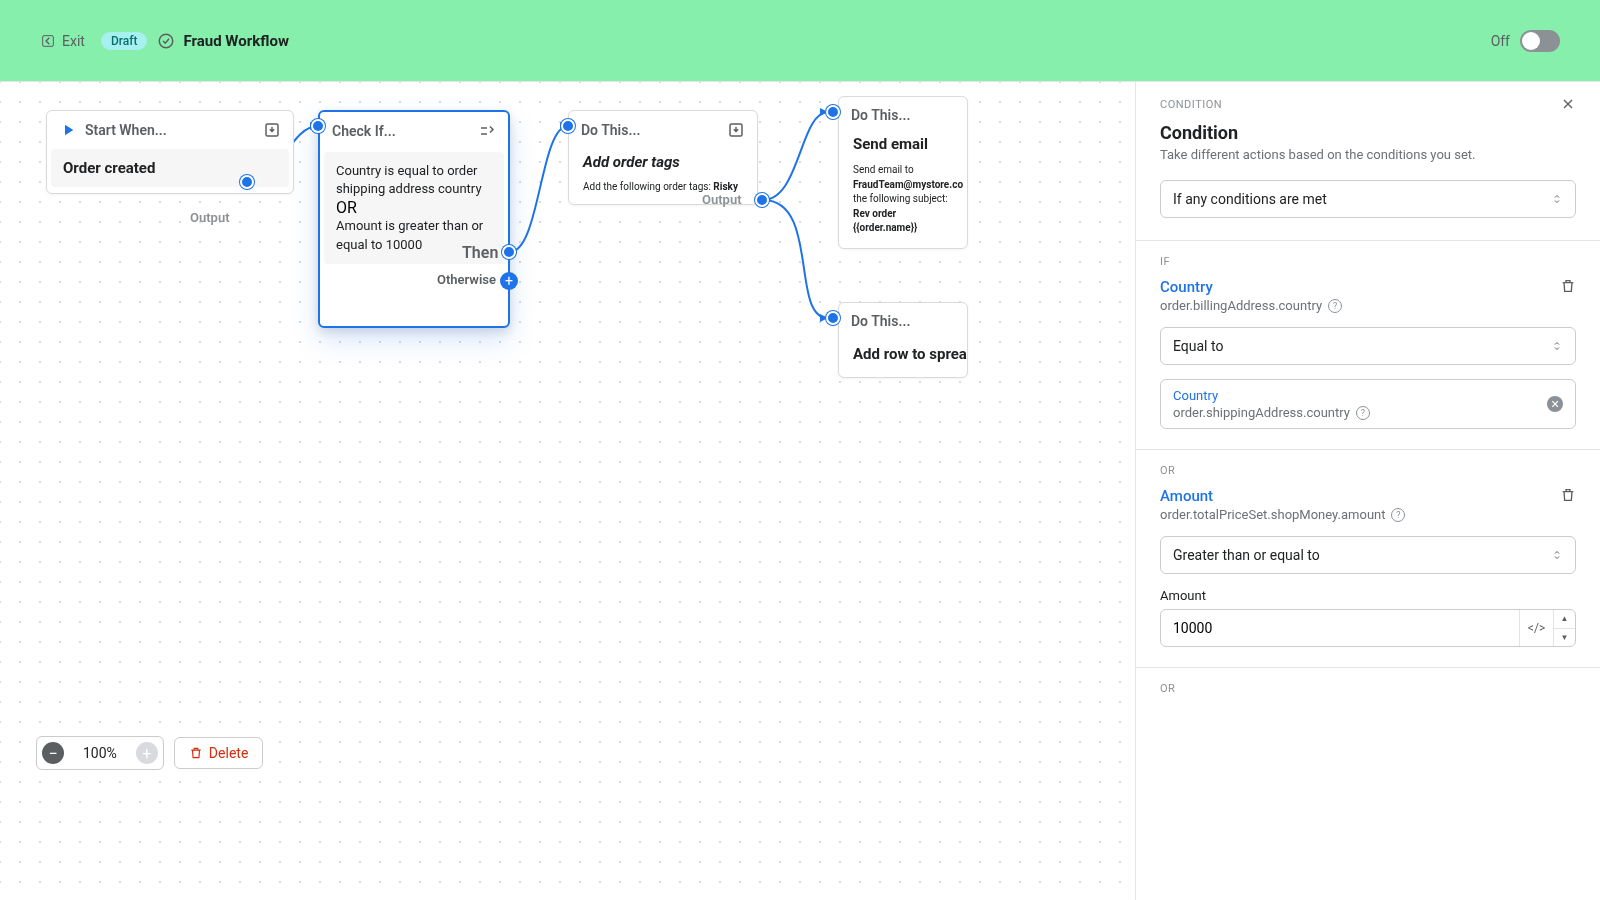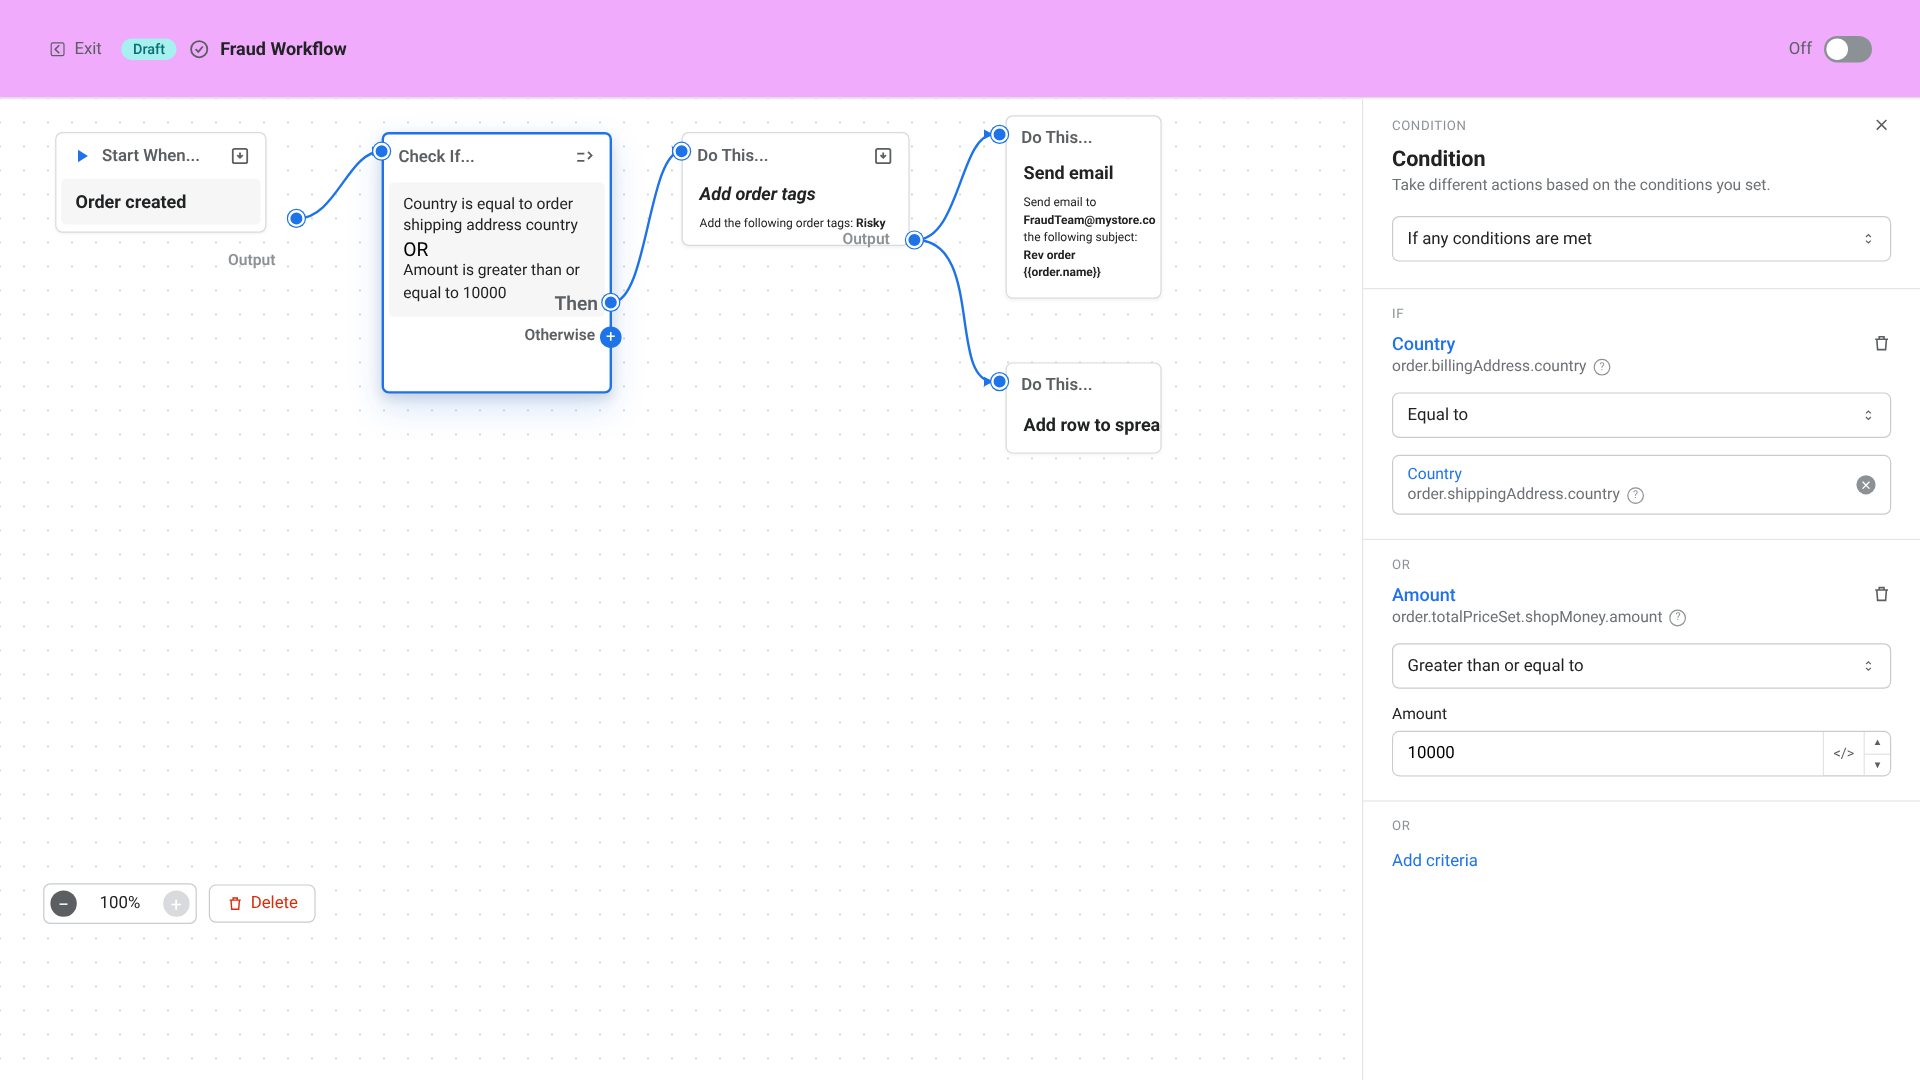--- a/index.html
+++ b/index.html
@@ -1,19 +1,19 @@
 <!DOCTYPE html>
 <html><head>
 <meta charset="utf-8">
 <style>
 * { box-sizing: border-box; margin: 0; padding: 0; font-family: -apple-system, BlinkMacSystemFont, "Segoe UI", Roboto, sans-serif; }
 html, body { width: 1600px; height: 900px; overflow: hidden; background: #fff; }
 
 
-.topbar { position: absolute; top: 0; left: 0; right: 0; height: 82px; display: flex; align-items: center; padding: 0 40px; border-bottom: 1px solid #e3e5e7; background: #f0abfc; z-index: 10; }
+.topbar { position: absolute; top: 0; left: 0; right: 0; height: 82px; display: flex; align-items: center; padding: 0 40px; border-bottom: 1px solid #e3e5e7; background: #86efac; z-index: 10; }
 .exit-group { display: flex; align-items: center; gap: 6px; color: #5c5f62; cursor: pointer; font-size: 14px; }
 .exit-icon { width: 16px; height: 16px; }
 .badge-draft { margin-left: 16px; background: #a7f0f0; color: #0a6e6e; font-size: 12px; padding: 2px 10px; border-radius: 10px; font-weight: 500; }
 .check-circle { margin-left: 10px; width: 18px; height: 18px; color: #5c5f62; }
 .workflow-title { margin-left: 8px; font-size: 15px; font-weight: 700; color: #202223; }
 .topbar-right { margin-left: auto; display: flex; align-items: center; gap: 10px; }
 .toggle-label { font-size: 14px; color: #5c5f62; }
 .toggle { width: 40px; height: 22px; border-radius: 11px; background: #8c9196; position: relative; cursor: pointer; }
 .toggle::after { content: ""; position: absolute; width: 18px; height: 18px; background: #fff; border-radius: 50%; top: 2px; left: 2px; }
 
@@ -112,21 +112,21 @@
     <path class="edge" d="M 248 100 C 280 100, 290 44, 318 44"></path>
     <polygon class="arrow" points="318,44 310,40 310,48"></polygon>
     <path class="edge" d="M 510 170 C 540 170, 540 44, 568 44"></path>
     <polygon class="arrow" points="568,44 560,40 560,48"></polygon>
     <path class="edge" d="M 763 118 C 800 118, 800 30, 828 30"></path>
     <polygon class="arrow" points="828,30 820,26 820,34"></polygon>
     <path class="edge" d="M 763 118 C 820 118, 790 236, 828 236"></path>
     <polygon class="arrow" points="828,236 820,232 820,240"></polygon>
   </svg>
 
-  <div class="node" style="left:46px; top:28px; width:176px;">
+  <div class="node" style="left:46px; top:28px; width:248px;">
     <div class="node-header">
       <svg class="hicon" style="color:#1f73e8" viewBox="0 0 24 24" fill="currentColor">
             <path d="M8 5v14l11-7z"></path>
           </svg>
       <span class="title">Start When...</span>
       <svg class="hicon" viewBox="0 0 24 24" fill="none" stroke="currentColor" stroke-width="2">
             <rect x="4" y="4" width="16" height="16" rx="2"></rect>
             <path d="M12 8v6m-3-3l3 3 3-3"></path>
           </svg>
     </div>
@@ -293,16 +293,13 @@
     <input type="text" value="10000" style="">
     <div class="code-btn">&lt;/&gt;</div>
     <div class="spin">
       <div>▲</div>
       <div>▼</div>
     </div>
   </div>
 
   <div class="hr" style="margin-top:20px;"></div>
   <div class="section-label">Or</div>
-  <div class="add-crit">
-    <a>Add criteria</a>
-  </div>
 </div>
 
 </body></html>

